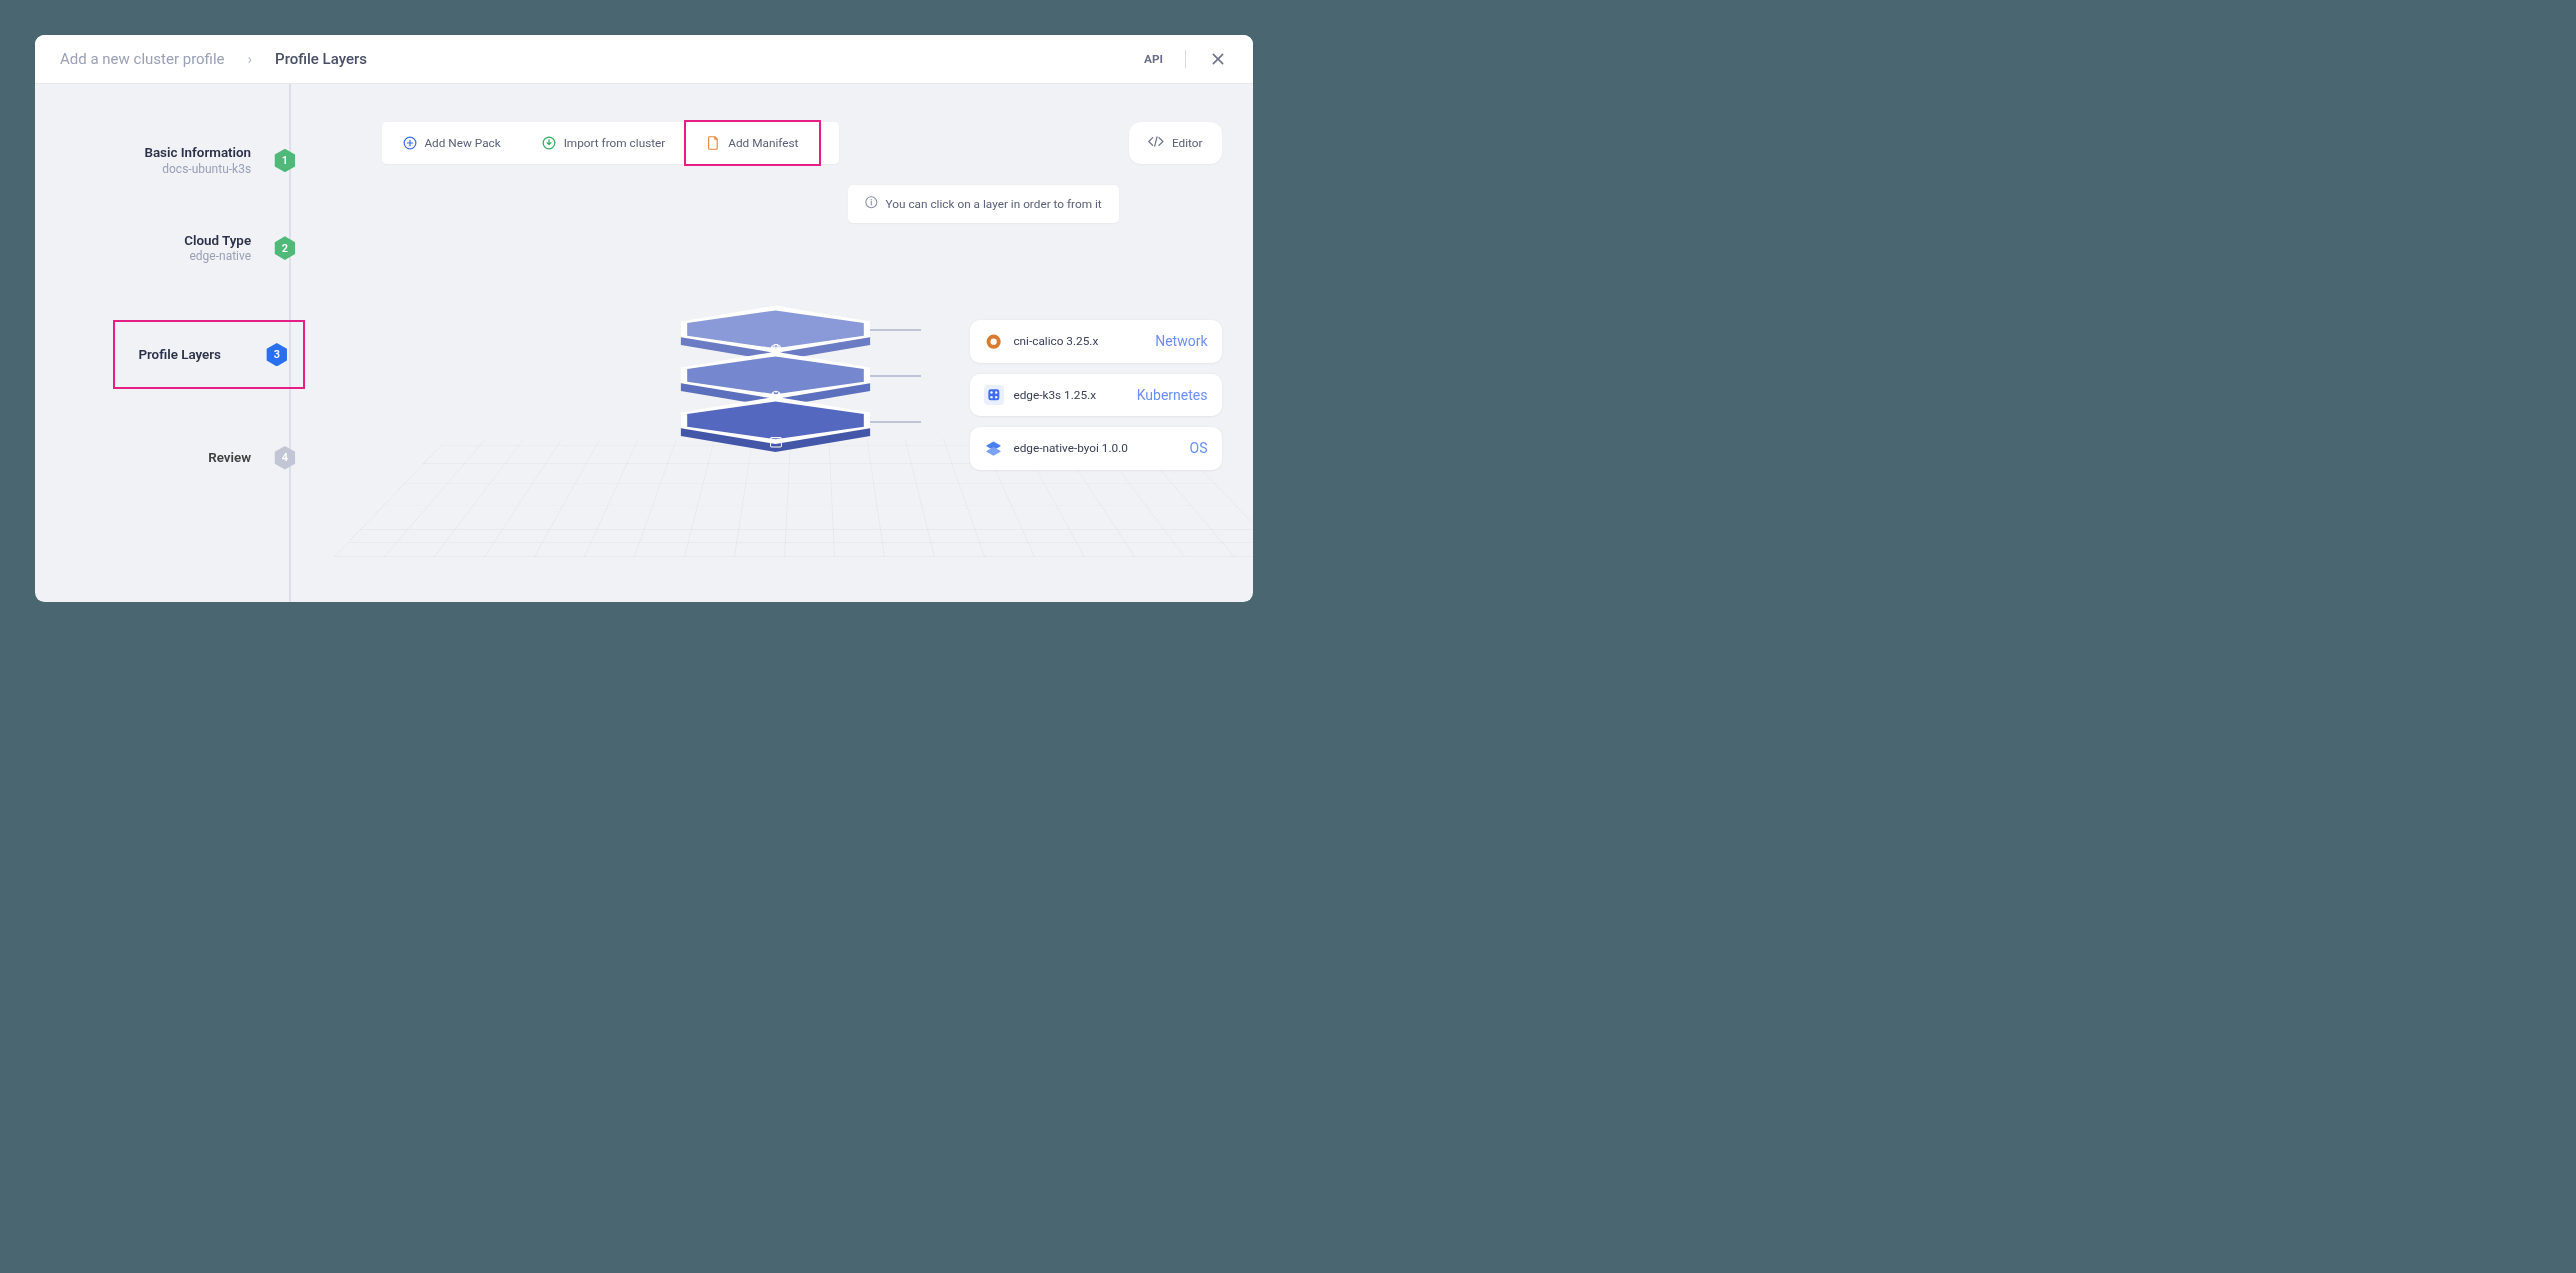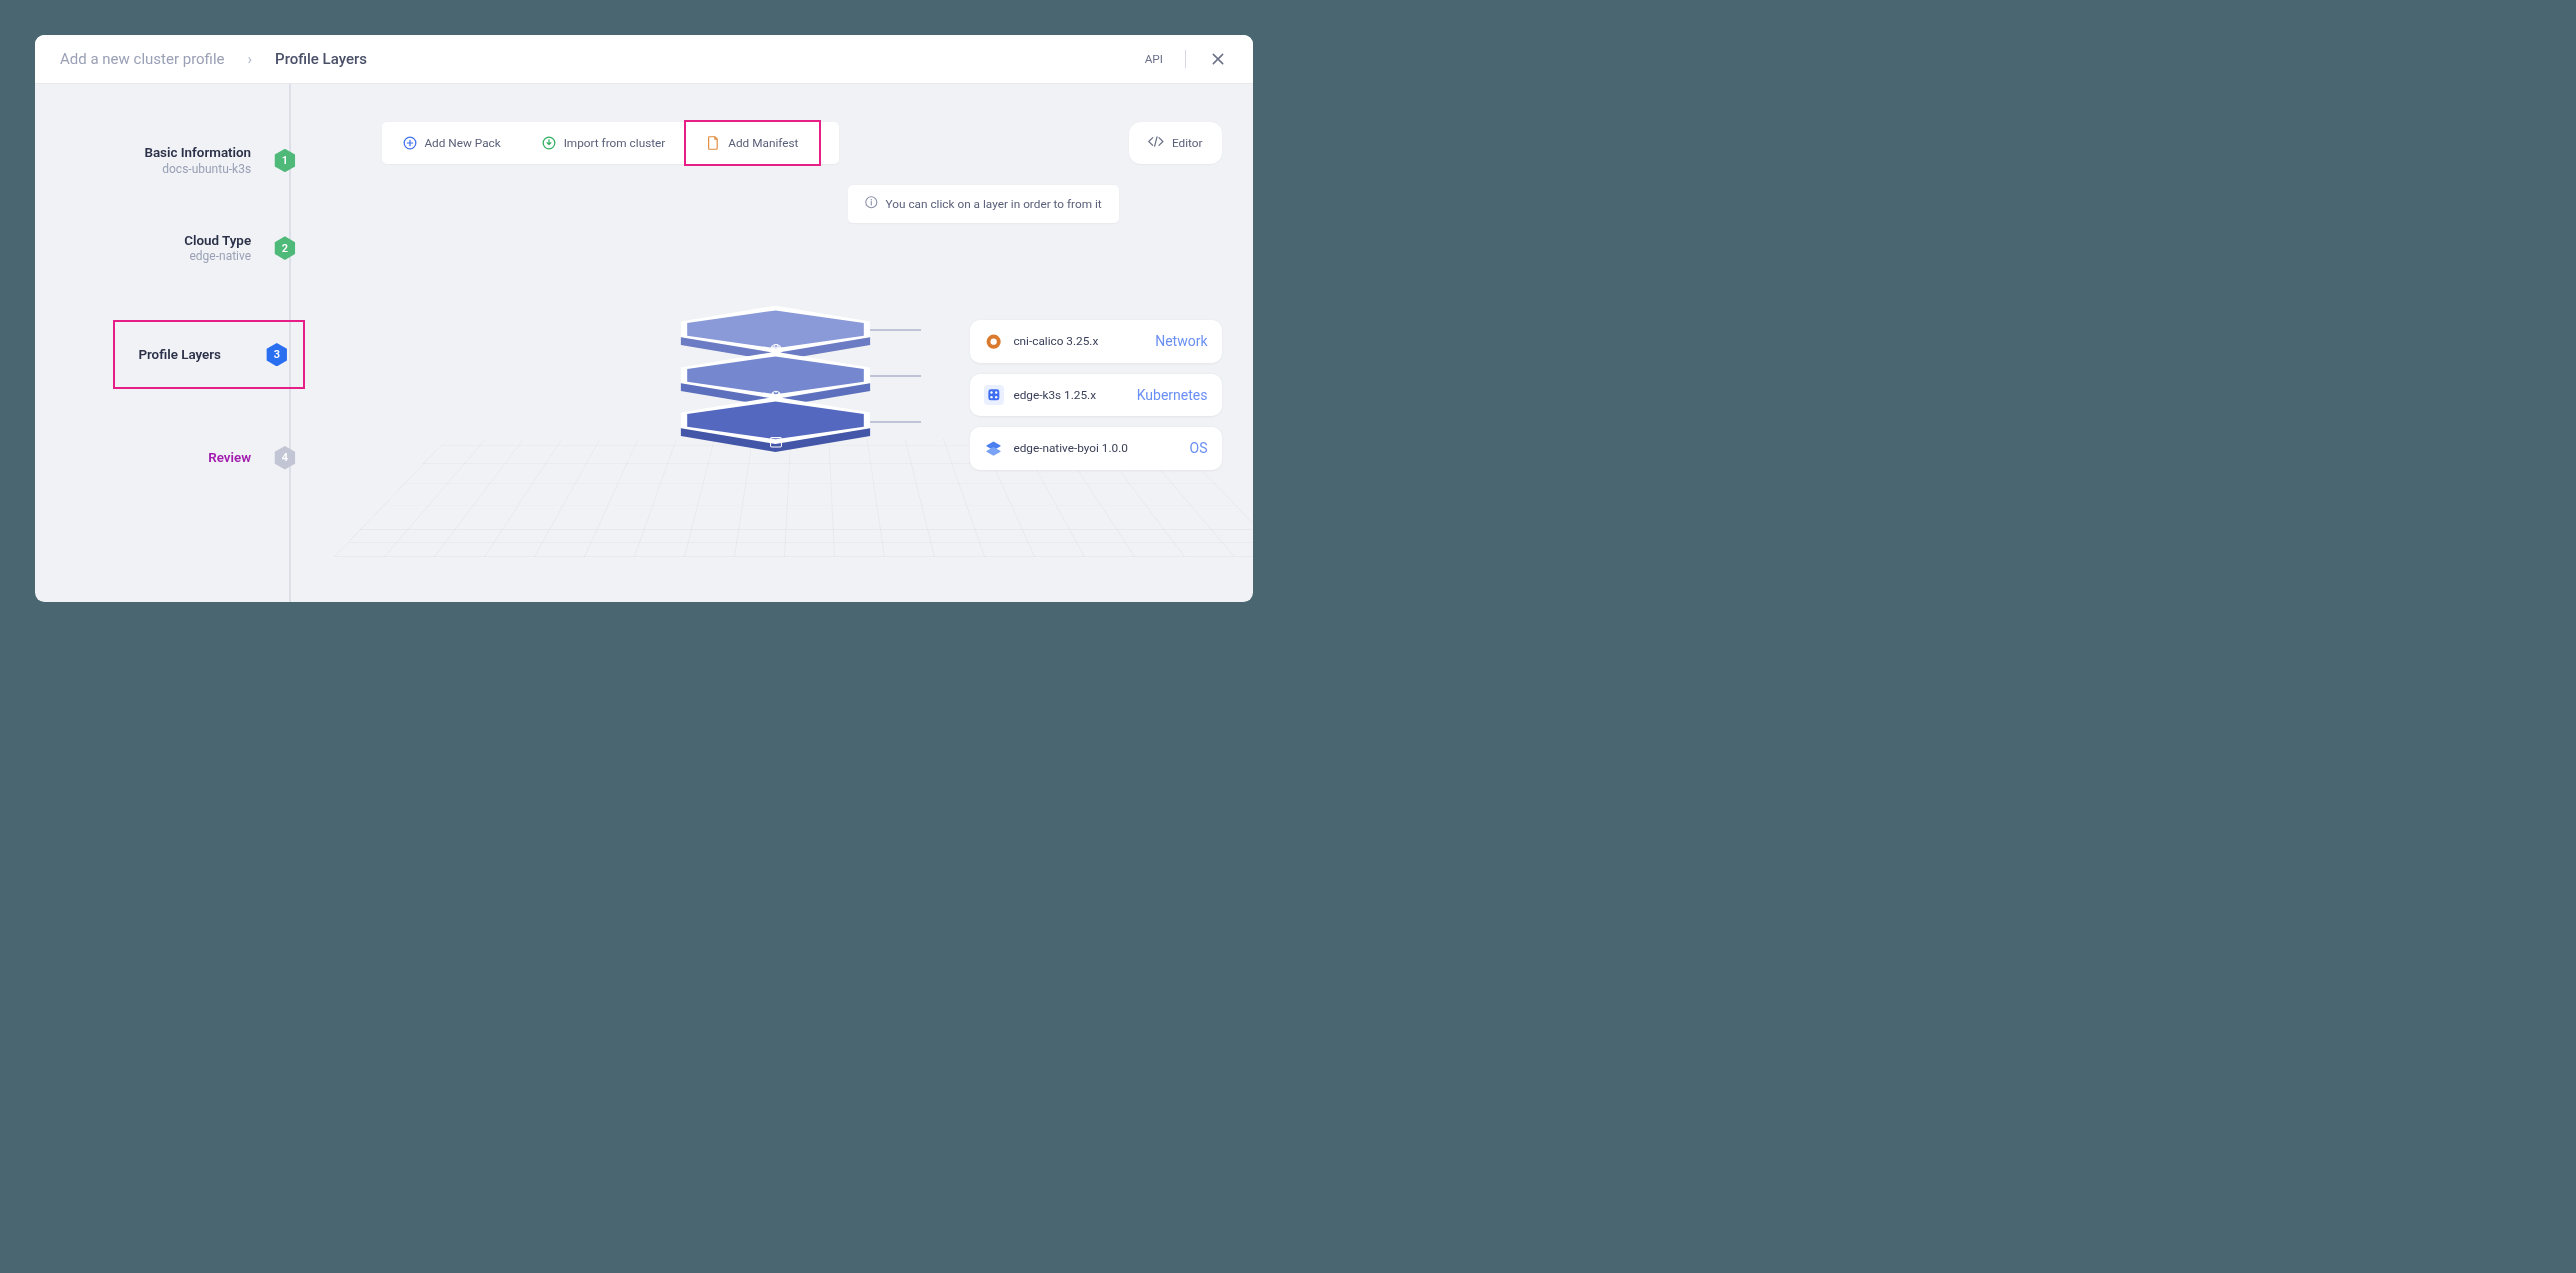--- a/index.html
+++ b/index.html
@@ -31,21 +31,21 @@
   .breadcrumb {
     display: flex;
     align-items: center;
     gap: 23px;
     font-size: 15px;
     color: #9aa0b5;
   }
   .breadcrumb .current { color: #4a5068; font-weight: 500; }
   .breadcrumb .sep { color: #b0b4c5; }
   .header-right { display: flex; align-items: center; gap: 22px; }
-  .api-link { color: #6b7189; font-size: 11.8px; cursor: pointer; }
+  .api-link { color: #6b7189; font-size: 11.8px; cursor: pointer; font-weight: bold; }
   .divider-v { width: 0.8px; height: 17.3px; background: #d5d8e2; }
   .close-btn { cursor: pointer; color: #6b7189; padding: 3.1px; }
   .close-btn svg { display: block; }
 
   .modal-body {
     flex: 1;
     display: flex;
     position: relative;
   }
 
@@ -280,21 +280,21 @@
             <div class="step-title">Profile Layers</div>
           </div>
           <div class="step-badge blue" style="margin-left:22px;">
               <span>3</span>
             </div>
         </div>
       </div>
 
       <div class="step" style="margin-top:17.3px;">
         <div class="step-text">
-          <div class="step-title" style="color:#a21caf;text-align:center;">Review</div>
+          <div class="step-title" style="color:#404040;text-align:center;">Review</div>
         </div>
         <div class="step-badge gray">
             <span>4</span>
           </div>
       </div>
     </div>
 
     <div class="main-area">
 
       <div class="toolbar-row">

